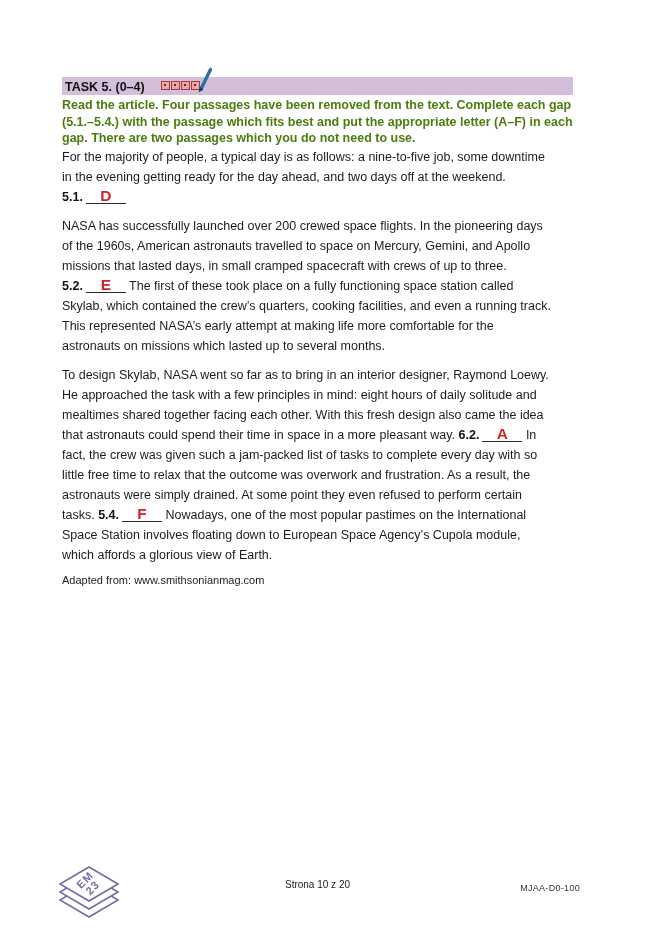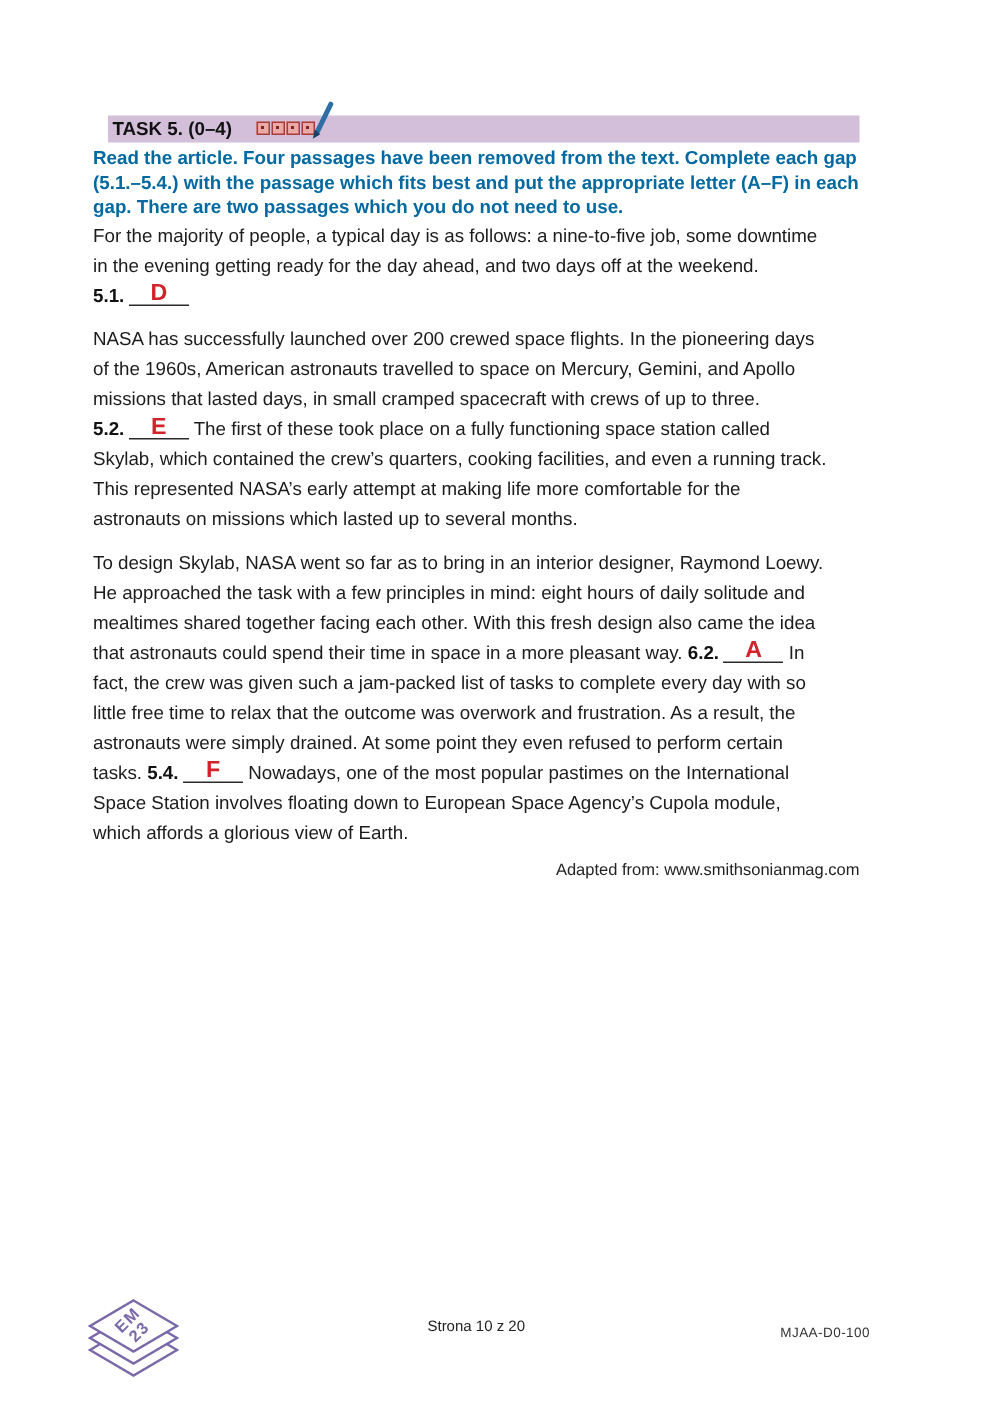--- a/index.html
+++ b/index.html
@@ -3,56 +3,56 @@
 <meta charset="utf-8">
 <style>
   html,body{margin:0;padding:0;}
   body{
     width:664px;height:938px;background:#ffffff;position:relative;
     font-family:"Liberation Sans","DejaVu Sans",sans-serif;color:#1c1c1c;
     overflow:hidden;
   }
   .content{position:absolute;left:62px;top:77px;width:511px;}
   .task-bar{
-    background:#d3bfda;height:18px;position:relative;overflow:visible;margin-left:10px;
+    background:#d3bfda;height:18px;position:relative;overflow:visible;
   }
   .task-title{
     font-weight:bold;font-size:12.5px;line-height:18px;padding-left:3px;
     display:inline-block;color:#111;
   }
   .icon-group{position:absolute;left:99px;top:4px;display:flex;gap:1px;}
   .answer-box{
     width:7px;height:7px;border:1.4px solid #a83c3c;background:#eaa9a4;
     position:relative;box-sizing:content-box;
   }
   .answer-box::after{
     content:"";position:absolute;left:2px;top:2px;width:2.4px;height:2.4px;
     background:#7c2424;
   }
   .pen-svg{position:absolute;left:134px;top:-11px;width:18px;height:27px;}
   .instructions{
     font-weight:bold;font-size:12.5px;line-height:16.5px;margin:2px 0 0 0;
-    color:#0369a1;text-align:left;
+    color:#4d7c0f;text-align:left;
   }
   .article-title{
     font-size:13px;font-weight:normal;text-align:center;
     margin:40px 0 12px 0;letter-spacing:0.2px;color:#222;
   }
   .para{font-size:12.5px;line-height:20px;margin:0 18px 9px 0;text-align:left;}
   .gap{white-space:nowrap;}
   .gap-label{font-weight:bold;color:#111;}
   .blank{
     display:inline-block;width:40px;height:12px;border-bottom:1.3px solid #2a2a2a;
     position:relative;margin-left:3px;vertical-align:-3px;
   }
   .answer{
     position:absolute;left:0;right:0;bottom:0;text-align:center;
     color:#d1232a;font-weight:bold;font-size:15.5px;line-height:15px;
   }
-  .source{font-size:11px;text-align:right;margin:5px 0 0 0;color:#222;}
+  .source{font-size:11px;margin:5px 0 0 0;color:#222;}
   .logo-svg{position:absolute;left:55px;top:865px;width:68px;height:64px;}
   .page-num{
     position:absolute;left:62px;top:879px;width:511px;text-align:center;
     font-size:10px;color:#222;
   }
   .form-code{
     position:absolute;right:84px;top:883px;font-size:9px;color:#333;
     letter-spacing:0.3px;
   }
 </style>

